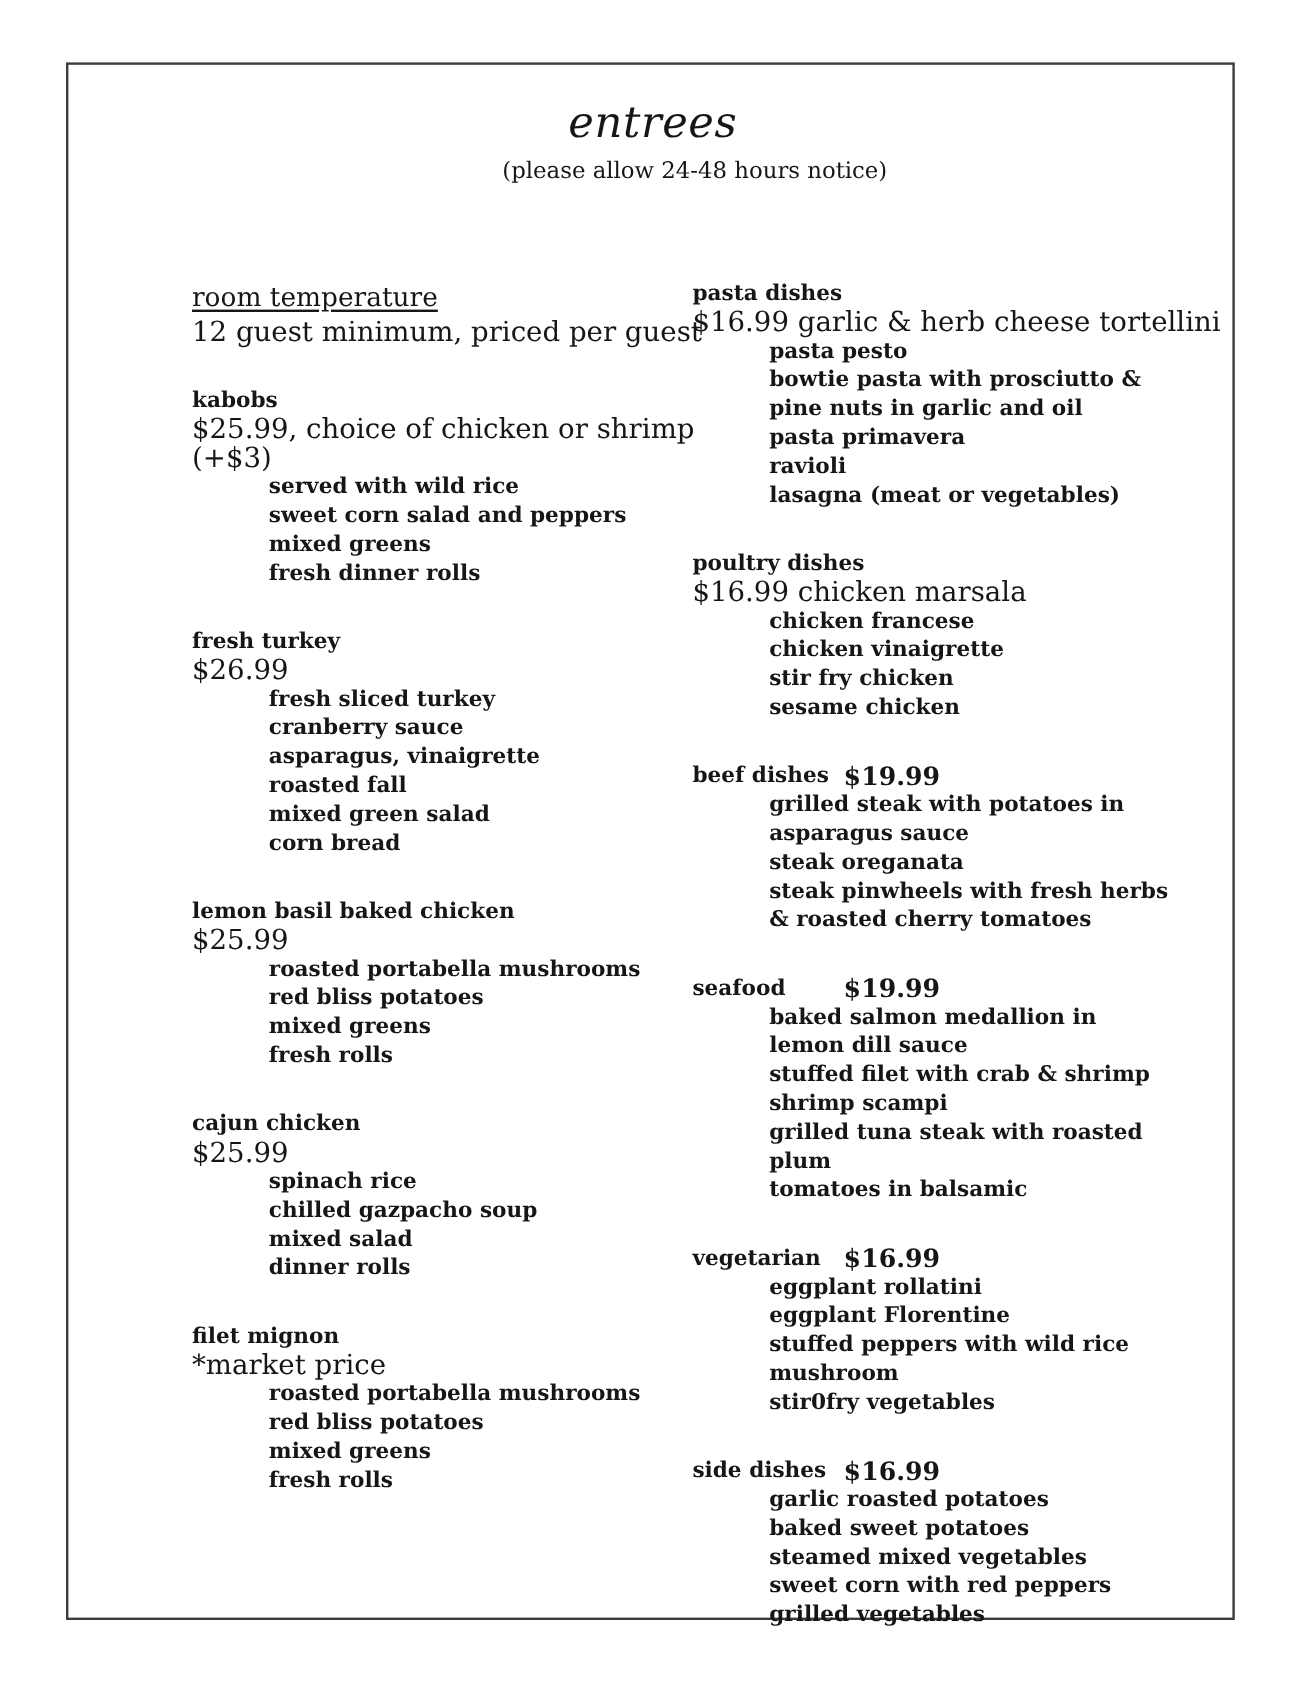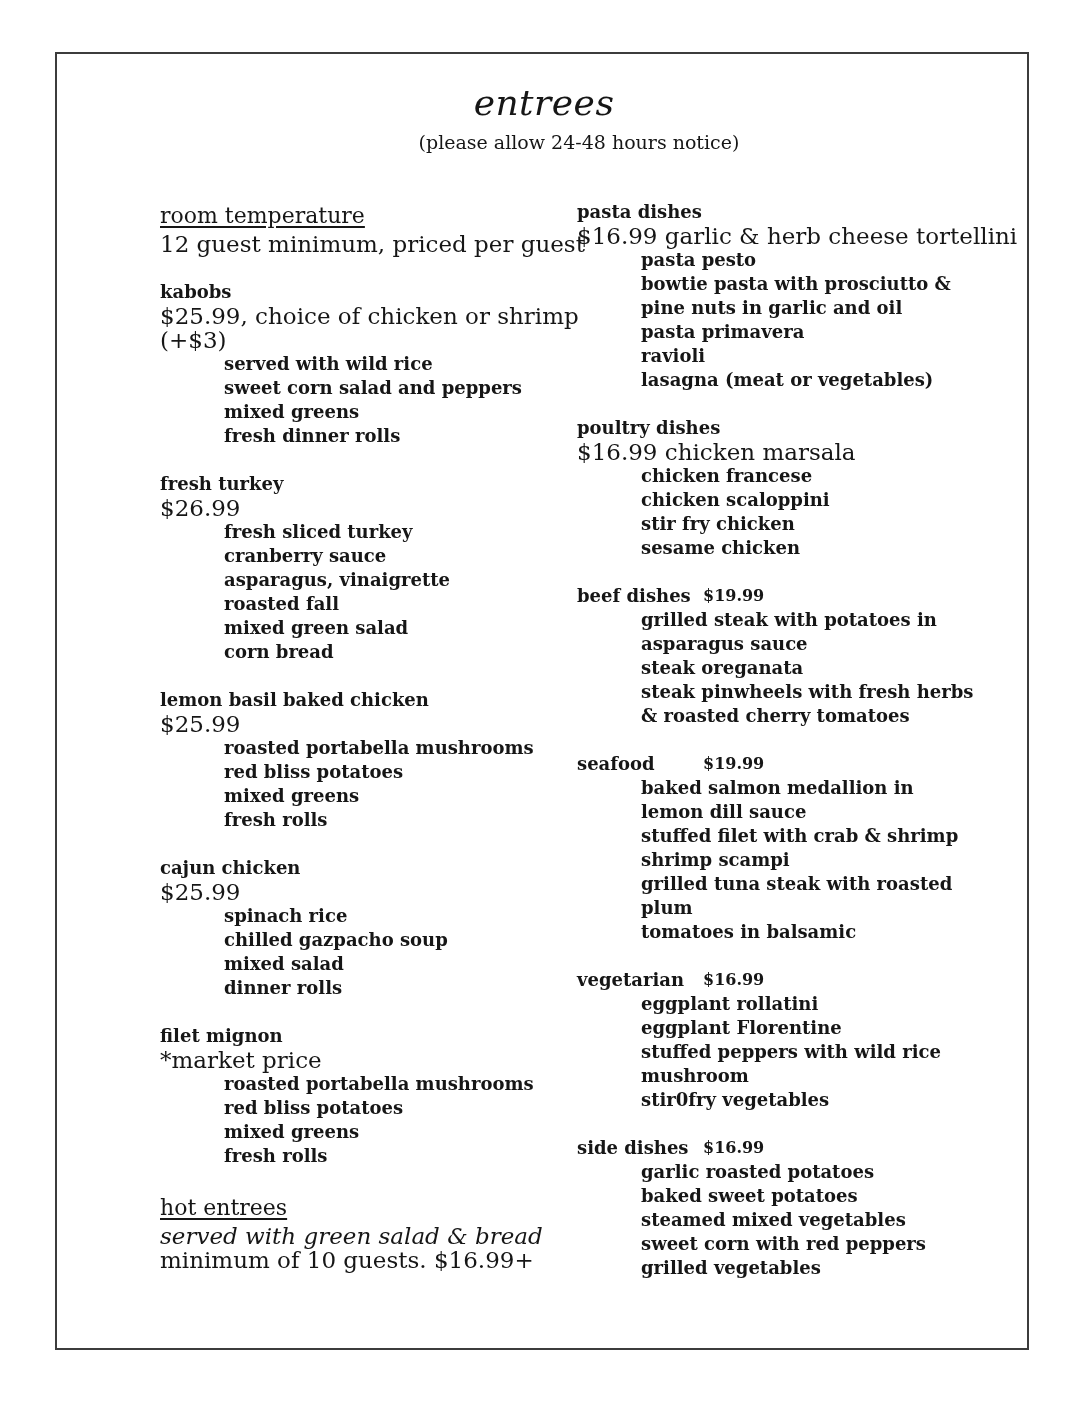--- a/index.html
+++ b/index.html
@@ -43,42 +43,42 @@
     font-size: 19px;
     line-height: 24px;
     margin-left: 35px;
   }
   .col {
     position: absolute;
     top: 200px;
   }
   .col-left  { left: 160px; width: 415px; }
   .col-right { left: 577px; width: 450px; }
-  .menu-section { margin-bottom: 24px; }
+  .menu-section { margin-bottom: 24px; margin-top: 33px; }
   .heading-row {
     position: relative;
     white-space: nowrap;
   }
   .item-heading {
     font-weight: bold;
     font-size: 18px;
     line-height: 24px;
   }
   .group-heading {
     font-size: 22px;
     line-height: 32px;
     text-decoration: underline;
     text-underline-offset: 3px;
   }
   .heading-price {
     position: absolute;
     left: 126px;
     top: 0;
     font-weight: bold;
-    font-size: 16px;
+    font-size: 21px;
     line-height: 24px;
   }
   .sub-line {
     font-size: 23px;
     line-height: 24px;
     white-space: nowrap;
   }
   .sub-line.italic {
     font-style: italic;
   }
@@ -140,43 +140,38 @@
       <div class="menu-item">dinner rolls</div>
     </section>
     <section class="menu-section">
       <div class="heading-row"><span class="item-heading">filet mignon</span></div>
       <div class="sub-line">*market price</div>
       <div class="menu-item">roasted portabella mushrooms</div>
       <div class="menu-item">red bliss potatoes</div>
       <div class="menu-item">mixed greens</div>
       <div class="menu-item">fresh rolls</div>
     </section>
-    <section class="menu-section">
-      <div class="heading-row"><span class="group-heading">hot entrees</span></div>
-      <div class="sub-line italic">served with green salad &amp; bread</div>
-      <div class="sub-line">minimum of 10 guests. $16.99+</div>
-    </section>
   </div>
 
 <div class="col col-right">
     <section class="menu-section">
       <div class="heading-row"><span class="item-heading">pasta dishes</span></div>
       <div class="sub-line">$16.99 garlic &amp; herb cheese tortellini</div>
       <div class="menu-item">pasta pesto</div>
       <div class="menu-item">bowtie pasta with prosciutto &amp;</div>
       <div class="menu-item">pine nuts in garlic and oil</div>
       <div class="menu-item">pasta primavera</div>
       <div class="menu-item">ravioli</div>
       <div class="menu-item">lasagna (meat or vegetables)</div>
     </section>
     <section class="menu-section">
       <div class="heading-row"><span class="item-heading">poultry dishes</span></div>
       <div class="sub-line">$16.99 chicken marsala</div>
       <div class="menu-item">chicken francese</div>
-      <div class="menu-item">chicken scaloppini</div>
+      <div class="menu-item">chicken vinaigrette</div>
       <div class="menu-item">stir fry chicken</div>
       <div class="menu-item">sesame chicken</div>
     </section>
     <section class="menu-section">
       <div class="heading-row"><span class="item-heading">beef dishes</span><span class="heading-price">$19.99</span></div>
       <div class="menu-item">grilled steak with potatoes in</div>
       <div class="menu-item">asparagus sauce</div>
       <div class="menu-item">steak oreganata</div>
       <div class="menu-item">steak pinwheels with fresh herbs</div>
       <div class="menu-item">&amp; roasted cherry tomatoes</div>

